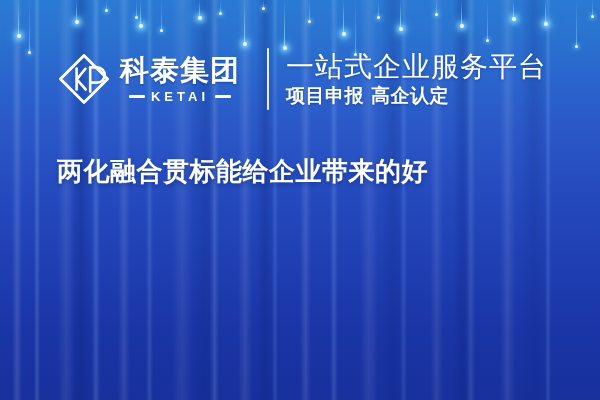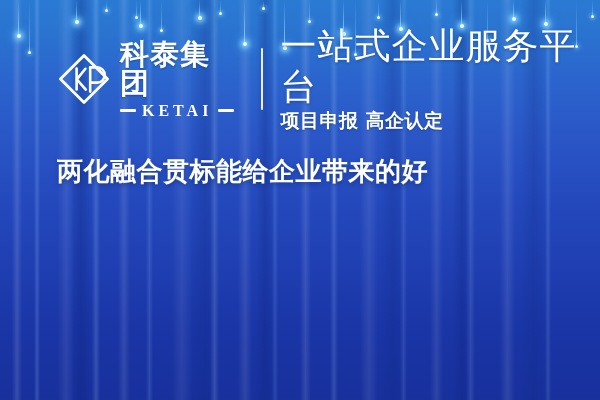--- a/index.html
+++ b/index.html
@@ -100,30 +100,30 @@
     letter-spacing:1px;line-height:1;
     font-family:"DejaVu Sans","Liberation Sans",sans-serif;
     text-shadow:0 1px 2px rgba(0,20,70,.35);
   }
   #logo-en-row{
     display:flex;align-items:center;gap:6px;margin-top:5px;width:100%;
     justify-content:center;
   }
   .en-dash{height:3px;background:#ffffff;flex:0 0 16px;border-radius:1px;}
   #logo-en{
-    font-size:16px;font-weight:bold;color:#ffffff;letter-spacing:4px;
-    line-height:1;font-family:Liberation Serif, serif;
+    font-size:13px;font-weight:bold;color:#ffffff;letter-spacing:4px;
+    line-height:1;font-family:Liberation Sans, sans-serif;
   }
   #divider{
     width:2px;height:62px;background:rgba(255,255,255,.9);
     margin-left:27px;flex:0 0 2px;border-radius:1px;
   }
   #tagline{margin-left:17px;display:flex;flex-direction:column;justify-content:center;}
   #tagline-main{
-    font-size:36px;color:#ffffff;line-height:1.12;letter-spacing:1px;
+    font-size:28px;color:#ffffff;line-height:1.12;letter-spacing:1px;
     font-family:"DejaVu Sans","Liberation Sans",sans-serif;
     text-shadow:0 1px 3px rgba(0,25,80,.35);
   }
   #tagline-sub{
     font-size:19px;color:#ffffff;line-height:1.15;margin-top:3px;
     font-weight:bold;letter-spacing:.5px;
     font-family:"DejaVu Serif","Liberation Serif",serif;
     text-shadow:0 1px 2px rgba(0,25,80,.35);
   }
 

